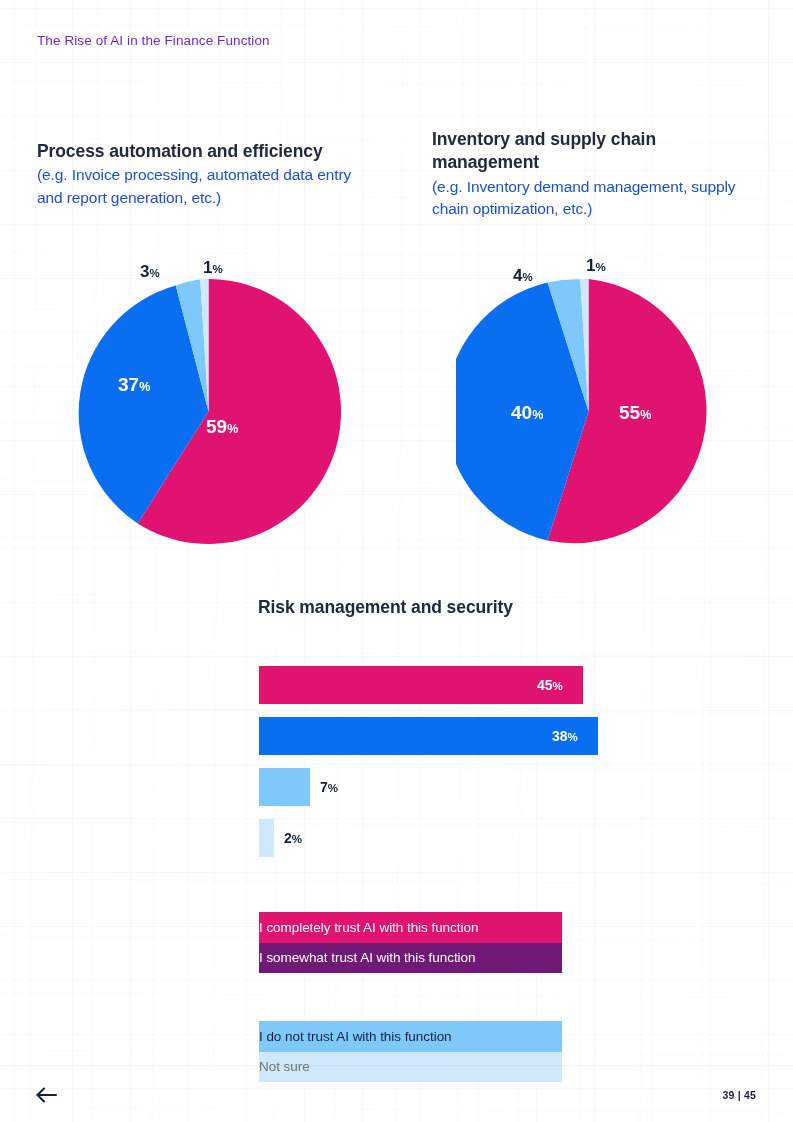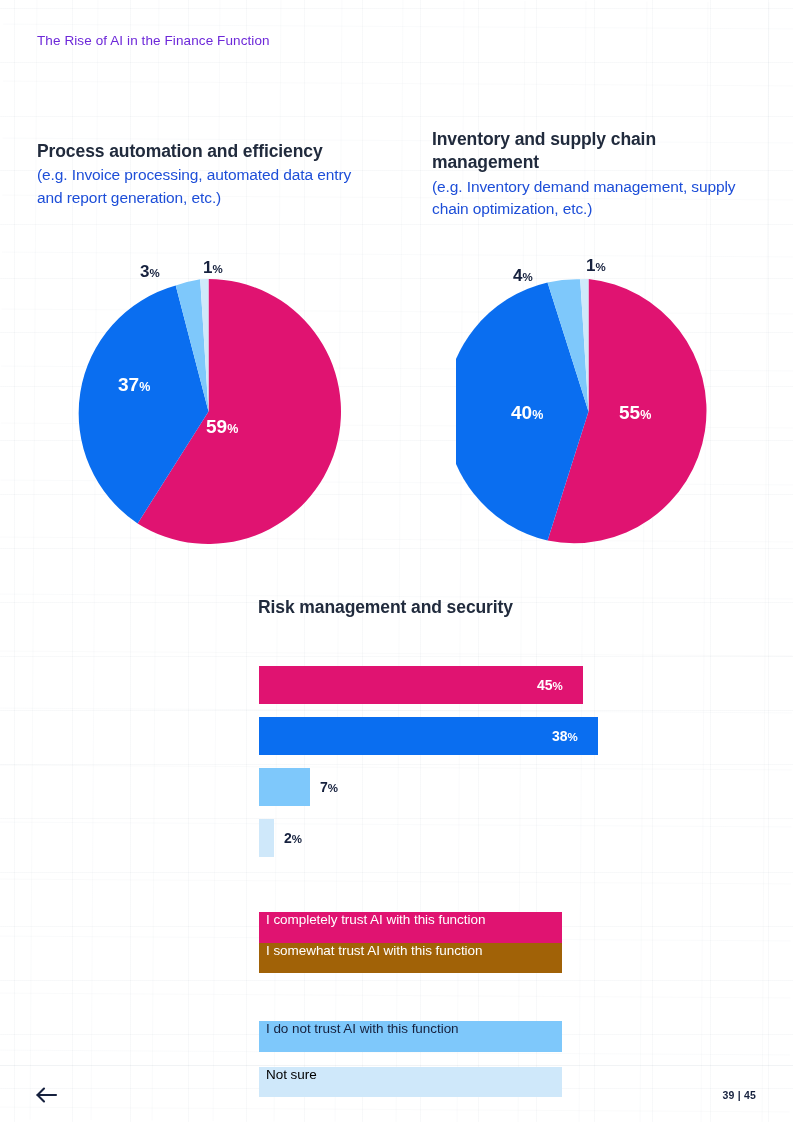--- a/index.html
+++ b/index.html
@@ -140,22 +140,21 @@
   
   #legend {
     position: absolute;
     left: 259px;
     top: 912px;
     width: 303px;
   }
   .legend-item {
     height: 30.5px;
     display: flex;
-    align-items: flex-start;
-    padding-left: 7px;
+    align-items: center;
     font-size: 13.5px;
     letter-spacing: -0.05px;
   }
 
   
   .footer-rule {
     position: absolute;
     left: 0; right: 0;
     top: 1065px;
     height: 1px;
@@ -283,27 +282,27 @@
         <span class="num">2</span>
           <span class="pct">%</span>
       </div>
     </div>
   </div>
 
   <div id="legend">
     <div class="legend-item" style="background:#e01371;color:#ffffff;">
       <span>I completely trust AI with this function</span>
     </div>
-    <div class="legend-item" style="background:#a16207;color:#ffffff;">
+    <div class="legend-item" style="background:#701a75;color:#ffffff;">
       <span>I somewhat trust AI with this function</span>
     </div>
     <div class="legend-item" style="background:#7ec8fb;color:#16213e;margin-top:48px;">
       <span>I do not trust AI with this function</span>
     </div>
-    <div class="legend-item" style="background:#cfe8fa;color:#000000;margin-top:15px;">
+    <div class="legend-item" style="background:#cfe8fa;color:#737373;">
       <span>Not sure</span>
     </div>
   </div>
 
   <div class="footer-rule"></div>
   <div id="back-arrow">
     <svg width="22" height="18" viewBox="0 0 22 18">
       <path d="M1.5 9 L20 9" stroke="#16213e" stroke-width="2.1" fill="none" stroke-linecap="round"></path>
       <path d="M8 2.6 L1.5 9 L8 15.4" stroke="#16213e" stroke-width="2.1" fill="none" stroke-linecap="round" stroke-linejoin="round"></path>
     </svg>

